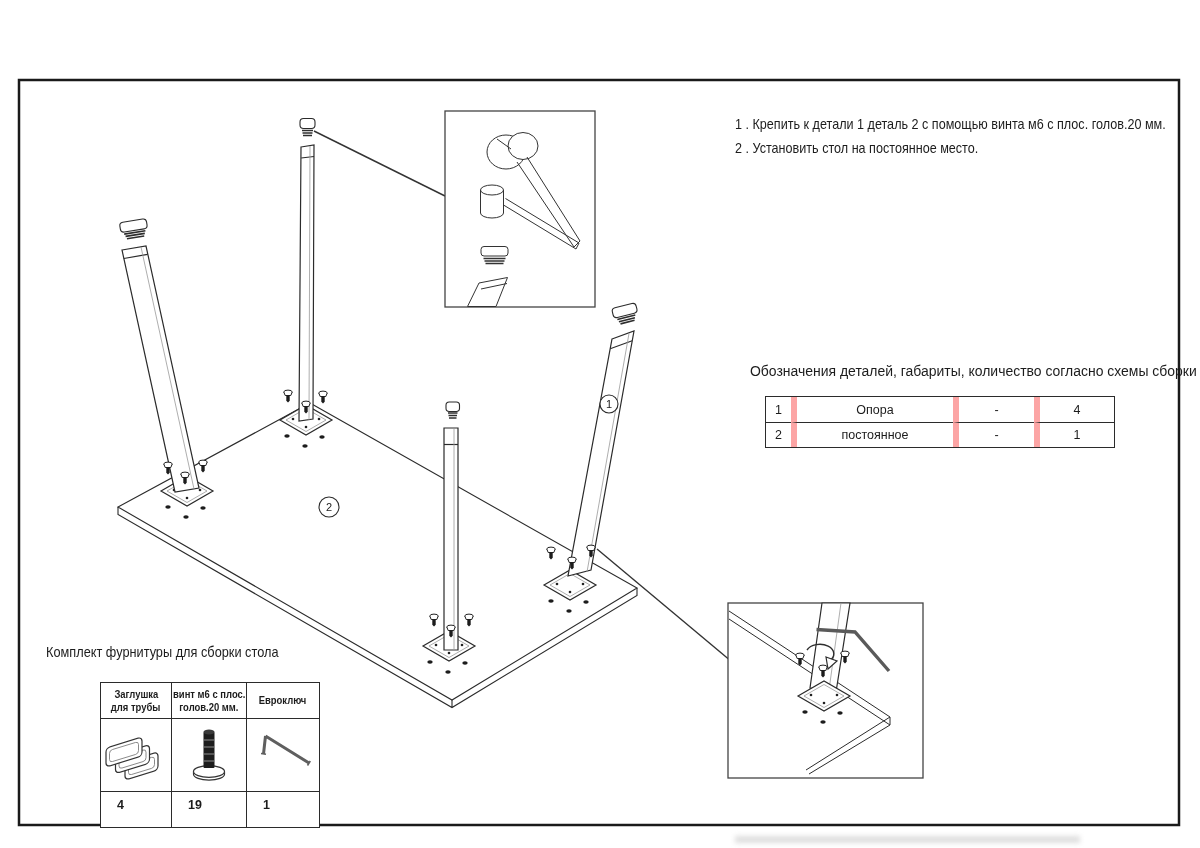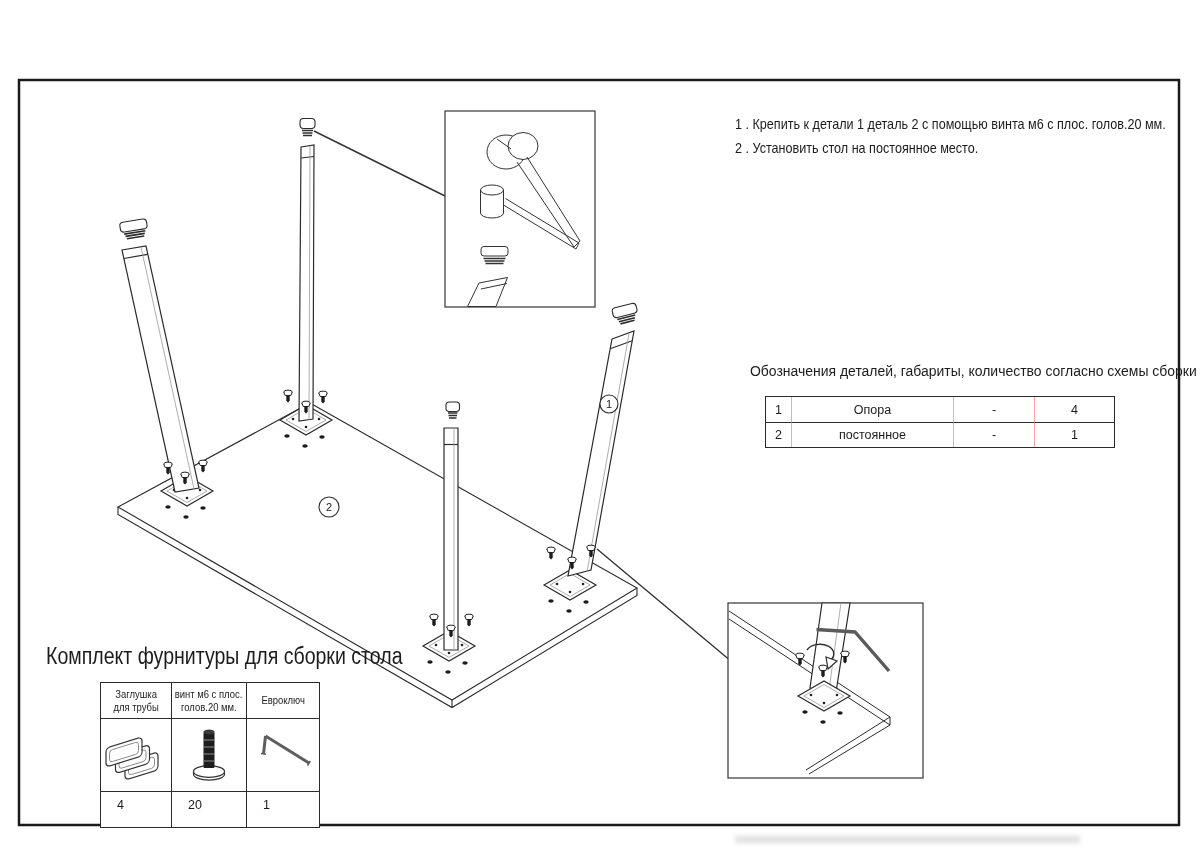--- a/index.html
+++ b/index.html
@@ -17,31 +17,31 @@
 
   
   .parts-head{left:750px;top:362px;font-size:15.5px;}
   .parts-table{
     left:765px;top:396px;width:348px;
     display:grid;grid-template-columns:25px 162px 81px 80px;grid-auto-rows:25px;
     border:1.5px solid #2b2b2b;font-size:12.5px;background:#fff;
   }
   .parts-table .c{
     display:flex;align-items:center;justify-content:center;
-    border-left:1px solid #fca5a5;overflow:hidden;
+    border-left:6px solid #fca5a5;overflow:hidden;
   }
   .parts-table .c.first{border-left:none;}
   .parts-table .r2{border-top:1px solid #2b2b2b;}
 
   
-  .hw-title{left:46px;top:643px;font-size:23px;}
+  .hw-title{left:46px;top:643px;font-size:15px;}
   .hw-table{
     left:100px;top:682px;width:218px;
     display:grid;grid-template-columns:70px 75px 73px;grid-template-rows:35px 73px 36px;
-    border:1.5px solid #2b2b2b;background:#fff;
+    border:1.5px solid #2b2b2b;background:#fff;font-weight:bold;
   }
   .hw-table .c{border-left:1px solid #2b2b2b;overflow:hidden;}
   .hw-table .c.first{border-left:none;}
   .hw-table .rowline{border-top:1px solid #2b2b2b;}
   .hw-head{
     display:flex;flex-direction:column;align-items:center;justify-content:center;
     font-size:10.5px;line-height:12.5px;text-align:center;
   }
   .hw-head > div{transform:scaleX(.9);white-space:nowrap;}
   .hw-icon{display:flex;align-items:center;justify-content:center;}
@@ -268,17 +268,17 @@
     </svg>
   </div>
   <div class="c rowline hw-icon">
     <svg width="66" height="60" viewBox="0 0 66 60">
       <path d="M15.5,11 L13.5,29 M15.5,11 L59,38" fill="none" stroke="#5f5f5f" stroke-width="3"></path>
       <path d="M11,28.5 l5,0.8 M57.5,40.5 l2.8,-4.5" stroke="#5f5f5f" stroke-width="1.6"></path>
     </svg>
   </div>
 
   <div class="c first rowline hw-qty">4</div>
-  <div class="c rowline hw-qty">20</div>
+  <div class="c rowline hw-qty">19</div>
   <div class="c rowline hw-qty">1</div>
 </div>
 
 <div class="abs smudge"></div>
 
 </body></html>

